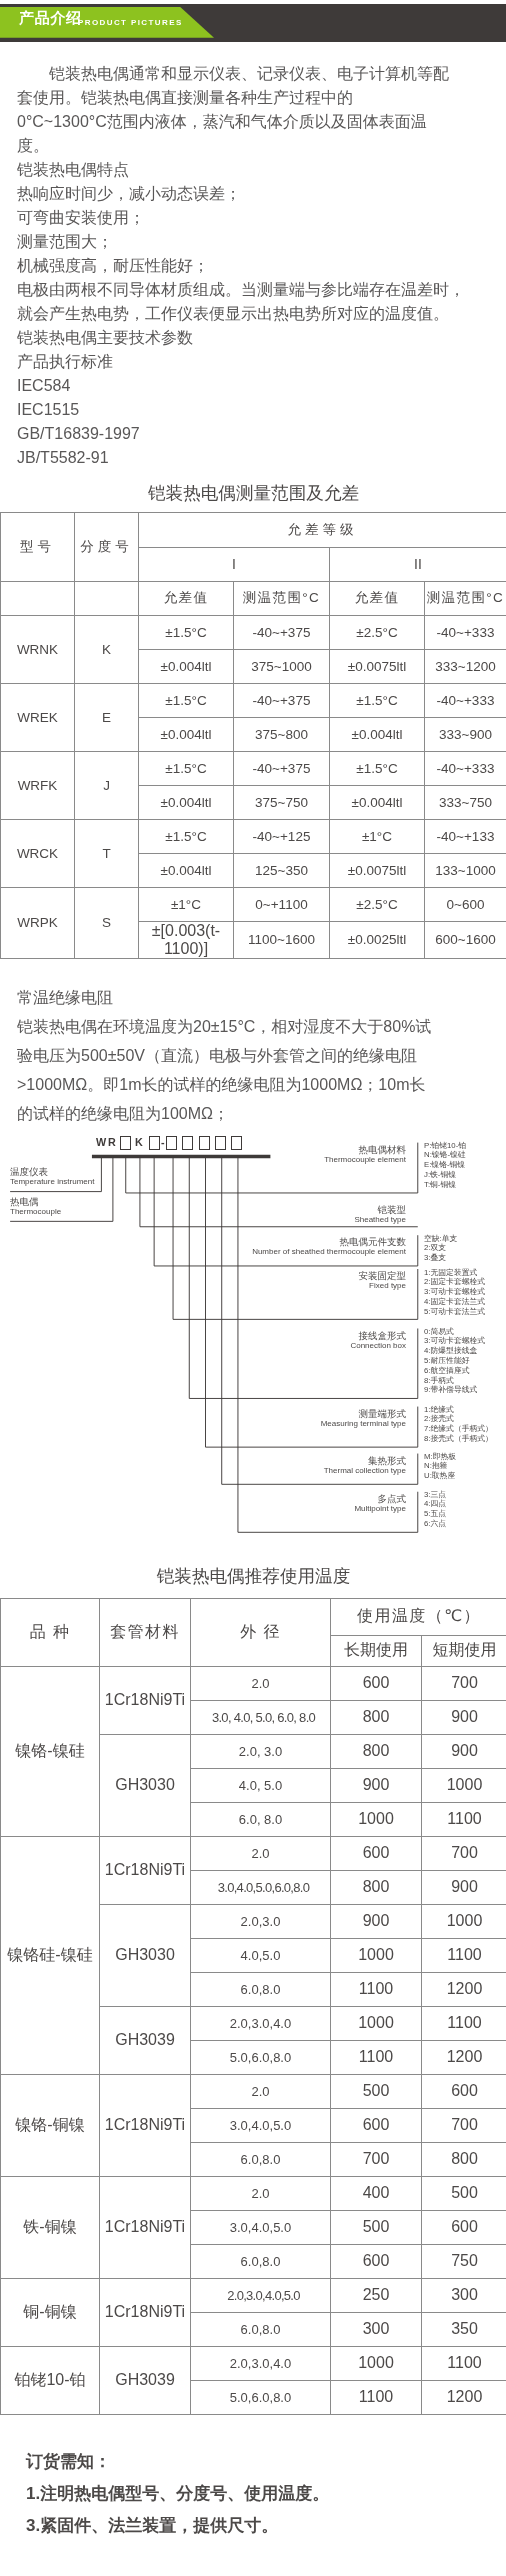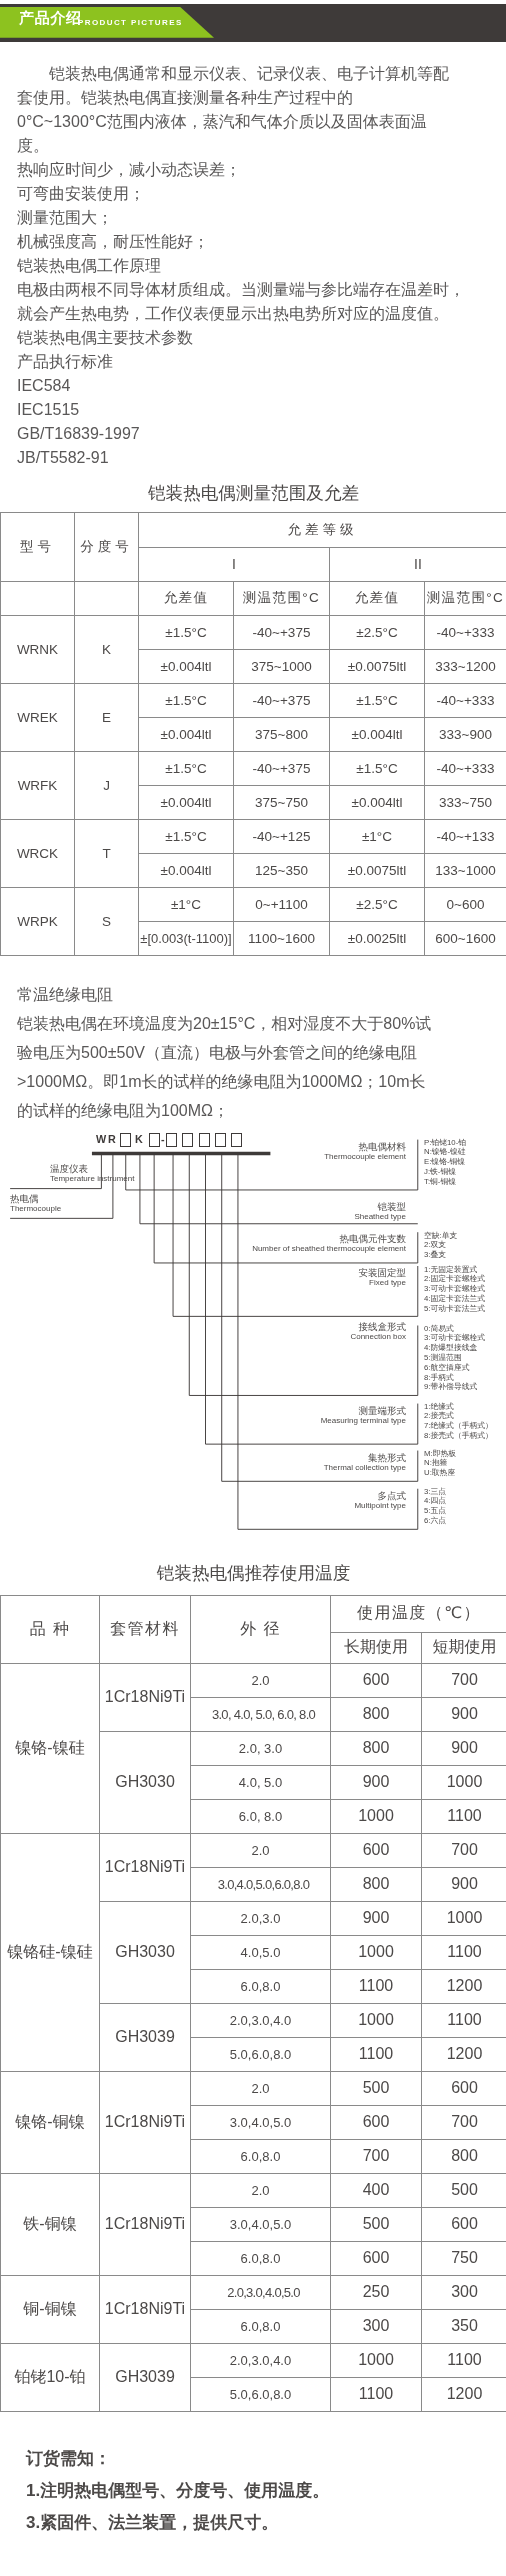--- a/index.html
+++ b/index.html
@@ -22,21 +22,21 @@
   .sec-title{margin:10.8px 0 0 0;text-align:center;font-size:17.6px;color:#4c4948;font-weight:500;}
   #ordering{margin:31px 6.8px 0 26px;font-size:17px;line-height:32px;font-weight:600;color:#4c4948;}
   
   table{border-collapse:collapse;table-layout:fixed;width:507px;color:#4c4948;}
   th,td{border:0.7px solid #8a8a8a;text-align:center;vertical-align:middle;padding:0;font-weight:400;}
   #table1{margin-top:6.8px;font-size:13.5px;}
   #table1 .hr1{height:35px;letter-spacing:4px;}
   #table1 .hr2{height:34px;font-size:14px;}
   #table1 .hr3{height:34px;letter-spacing:1.4px;padding-left:32px;}
   #table1 td{height:33px;}
-  #table1 .tiny{font-size:13px;}
+  #table1 .tiny{font-size:16px;}
   #table2{margin-top:9.5px;font-size:16px;}
   #table2 .hr1{height:37px;letter-spacing:1.4px;}
   #table2 .hr2{height:31px;}
   #table2 td{height:33px;}
   #table2 td.od{font-size:13px;}
   #table2 td.od.long{font-size:13px;letter-spacing:-0.7px;padding-left:6px;}
   
   #diagram{position:relative;height:426px;margin-top:0;color:#4c4948;}
   #diagram svg{position:absolute;left:0;top:0;}
   .code-letter{position:absolute;top:8px;font-size:10.8px;font-weight:600;color:#3e3a39;}
@@ -55,25 +55,25 @@
   <div class="banner-green"></div>
   <span class="banner-cn">产品介绍</span>
   <span class="banner-en">PRODUCT PICTURES</span>
 </header>
 
 <section id="intro">
     <div class="indent">铠装热电偶通常和显示仪表、记录仪表、电子计算机等配</div>
     <div>套使用。铠装热电偶直接测量各种生产过程中的</div>
     <div>0°C~1300°C范围内液体，蒸汽和气体介质以及固体表面温</div>
     <div>度。</div>
+    <div>铠装热电偶特点</div>
     <div>热响应时间少，减小动态误差；</div>
     <div>可弯曲安装使用；</div>
     <div>测量范围大；</div>
     <div>机械强度高，耐压性能好；</div>
-    <div>铠装热电偶工作原理</div>
     <div>电极由两根不同导体材质组成。当测量端与参比端存在温差时，</div>
     <div>就会产生热电势，工作仪表便显示出热电势所对应的温度值。</div>
     <div>铠装热电偶主要技术参数</div>
     <div>产品执行标准</div>
     <div>IEC584</div>
     <div>IEC1515</div>
     <div>GB/T16839-1997</div>
     <div>JB/T5582-91</div>
   </section>
 
@@ -223,21 +223,21 @@
     <span class="code-letter" style="left: 108px;">R</span>
     <div class="code-box" style="left: 120px;"></div>
     <span class="code-letter" style="left: 135px;">K</span>
     <div class="code-box" style="left: 149px;"></div>
     <span class="code-letter" style="left: 161px;">-</span>
     <div class="code-box" style="left: 166px;"></div>
     <div class="code-box" style="left: 182px;"></div>
     <div class="code-box" style="left: 199px;"></div>
     <div class="code-box" style="left: 215px;"></div>
     <div class="code-box" style="left: 231px;"></div>
-    <div class="dlabel" style="left: 10px; top: 38px; margin-left: 40px;">
+    <div class="dlabel" style="left: 10px; top: 38px;">
       <div class="cn">温度仪表</div>
       <div class="en">Temperature instrument</div>
     </div>
     <div class="dlabel" style="left: 10px; top: 68px;">
       <div class="cn">热电偶</div>
       <div class="en">Thermocouple</div>
     </div>
     <div class="dlabel right" style="top: 16px;">
       <div class="cn">热电偶材料</div>
       <div class="en">Thermocouple element</div>
@@ -266,29 +266,29 @@
       <div class="cn">安装固定型</div>
       <div class="en">Fixed type</div>
     </div>
     <div class="dopts" style="top: 140px;">
       <div>1:无固定装置式</div>
       <div>2:固定卡套螺栓式</div>
       <div>3:可动卡套螺栓式</div>
       <div>4:固定卡套法兰式</div>
       <div>5:可动卡套法兰式</div>
     </div>
-    <div class="dlabel right" style="top: 196px;">
+    <div class="dlabel right" style="top: 202px;">
       <div class="cn">接线盒形式</div>
       <div class="en">Connection box</div>
     </div>
     <div class="dopts" style="top: 199px;">
       <div>0:简易式</div>
       <div>3:可动卡套螺栓式</div>
       <div>4:防爆型接线盒</div>
-      <div>5:测温范围</div>
+      <div>5:耐压性能好</div>
       <div>6:航空插座式</div>
       <div>8:手柄式</div>
       <div>9:带补偿导线式</div>
     </div>
     <div class="dlabel right" style="top: 280px;">
       <div class="cn">测量端形式</div>
       <div class="en">Measuring terminal type</div>
     </div>
     <div class="dopts" style="top: 277px;">
       <div>1:绝缘式</div>

